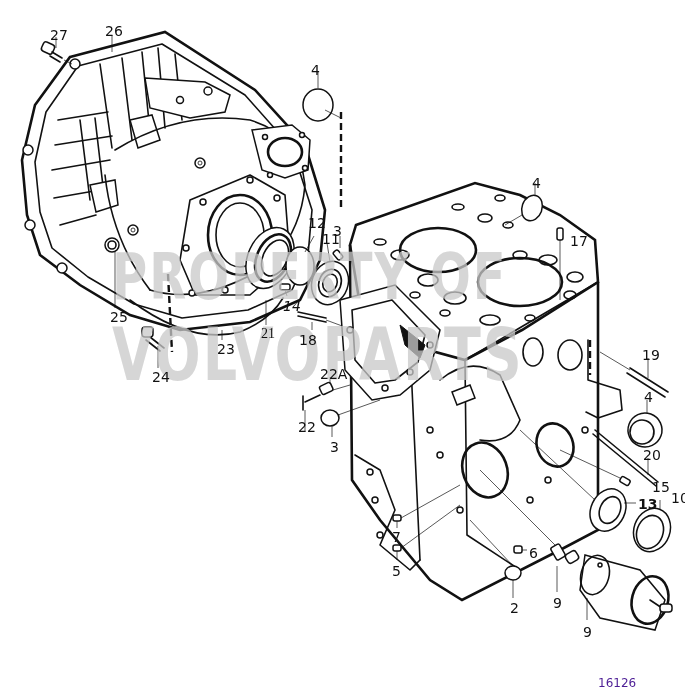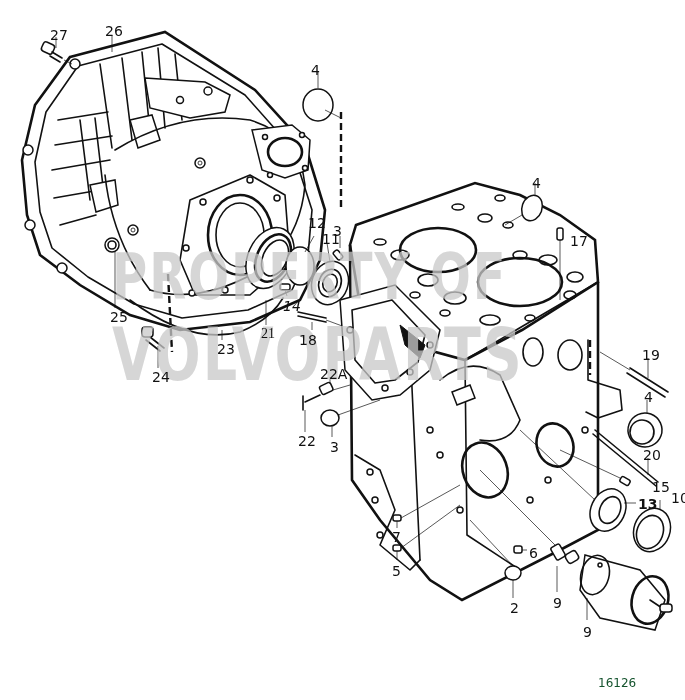--- a/index.html
+++ b/index.html
@@ -6,21 +6,21 @@
   body { width: 685px; height: 700px; position: relative; overflow: hidden;
          font-family: "Liberation Sans", "DejaVu Sans", sans-serif; }
   #diagram { position: absolute; left: 0; top: 0; width: 685px; height: 700px; }
   .watermark { position: absolute; left: 0; top: 12px; width: 685px; height: 519px; pointer-events: none; }
   .wm-line { position: absolute; font-family: "DejaVu Sans", sans-serif; font-weight: bold;
              color: #c9c9c9; opacity: 0.75; letter-spacing: 2px; white-space: nowrap;
              transform: scaleY(1.35); transform-origin: left top; }
   .callout { position: absolute; font-size: 14px; color: #111; line-height: 1; white-space: nowrap;
              font-family: "DejaVu Sans", sans-serif; }
   .callout.bold { font-weight: bold; }
-  .figure-number { position: absolute; left: 598px; top: 676px; font-size: 12px; color: #14532d;
+  .figure-number { position: absolute; left: 598px; top: 676px; font-size: 12px; color: #4c1d95;
                    font-family: "DejaVu Sans", sans-serif; }
   svg .ln { fill: none; stroke: #111; stroke-width: 1.6; stroke-linejoin: round; stroke-linecap: round; }
   svg .th { fill: none; stroke: #111; stroke-width: 0.8; }
   svg .hv { fill: none; stroke: #111; stroke-width: 2.6; }
   svg .fill-w { fill: #fff; stroke: #111; stroke-width: 1.5; }
   svg .fill-b { fill: #111; stroke: #111; stroke-width: 1; }
   svg .dash { fill: none; stroke: #111; stroke-width: 2.4; stroke-dasharray: 7 4; }
   svg .leader { fill: none; stroke: #111; stroke-width: 0.7; }
 </style>
 </head>
@@ -278,21 +278,21 @@
     <div class="callout" style="left: 570px; top: 234px;">17</div>
     <div class="callout" style="left: 110px; top: 310px;">25</div>
     <div class="callout" style="left: 283px; top: 299px; font-style: italic;">14</div>
     <div class="callout" style="left: 261px; top: 327px; font-family: Liberation Serif, serif;">21</div>
     <div class="callout" style="left: 299px; top: 333px;">18</div>
     <div class="callout" style="left: 217px; top: 342px;">23</div>
     <div class="callout" style="left: 152px; top: 370px;">24</div>
     <div class="callout" style="left: 320px; top: 367px;">22A</div>
     <div class="callout" style="left: 642px; top: 348px;">19</div>
     <div class="callout" style="left: 644px; top: 390px;">4</div>
-    <div class="callout" style="left: 298px; top: 434px; text-align: right;">22</div>
+    <div class="callout" style="left: 298px; top: 420px; text-align: right;">22</div>
     <div class="callout" style="left: 330px; top: 440px;">3</div>
     <div class="callout" style="left: 643px; top: 448px;">20</div>
     <div class="callout" style="left: 632px; top: 480px; margin-left: 20px;">15</div>
     <div class="callout bold" style="left: 638px; top: 497px;">13</div>
     <div class="callout" style="left: 671px; top: 491px;">10</div>
     <div class="callout" style="left: 392px; top: 530px;">7</div>
     <div class="callout" style="left: 529px; top: 546px;">6</div>
     <div class="callout" style="left: 392px; top: 564px;">5</div>
     <div class="callout" style="left: 553px; top: 596px;">9</div>
     <div class="callout" style="left: 510px; top: 601px;">2</div>

